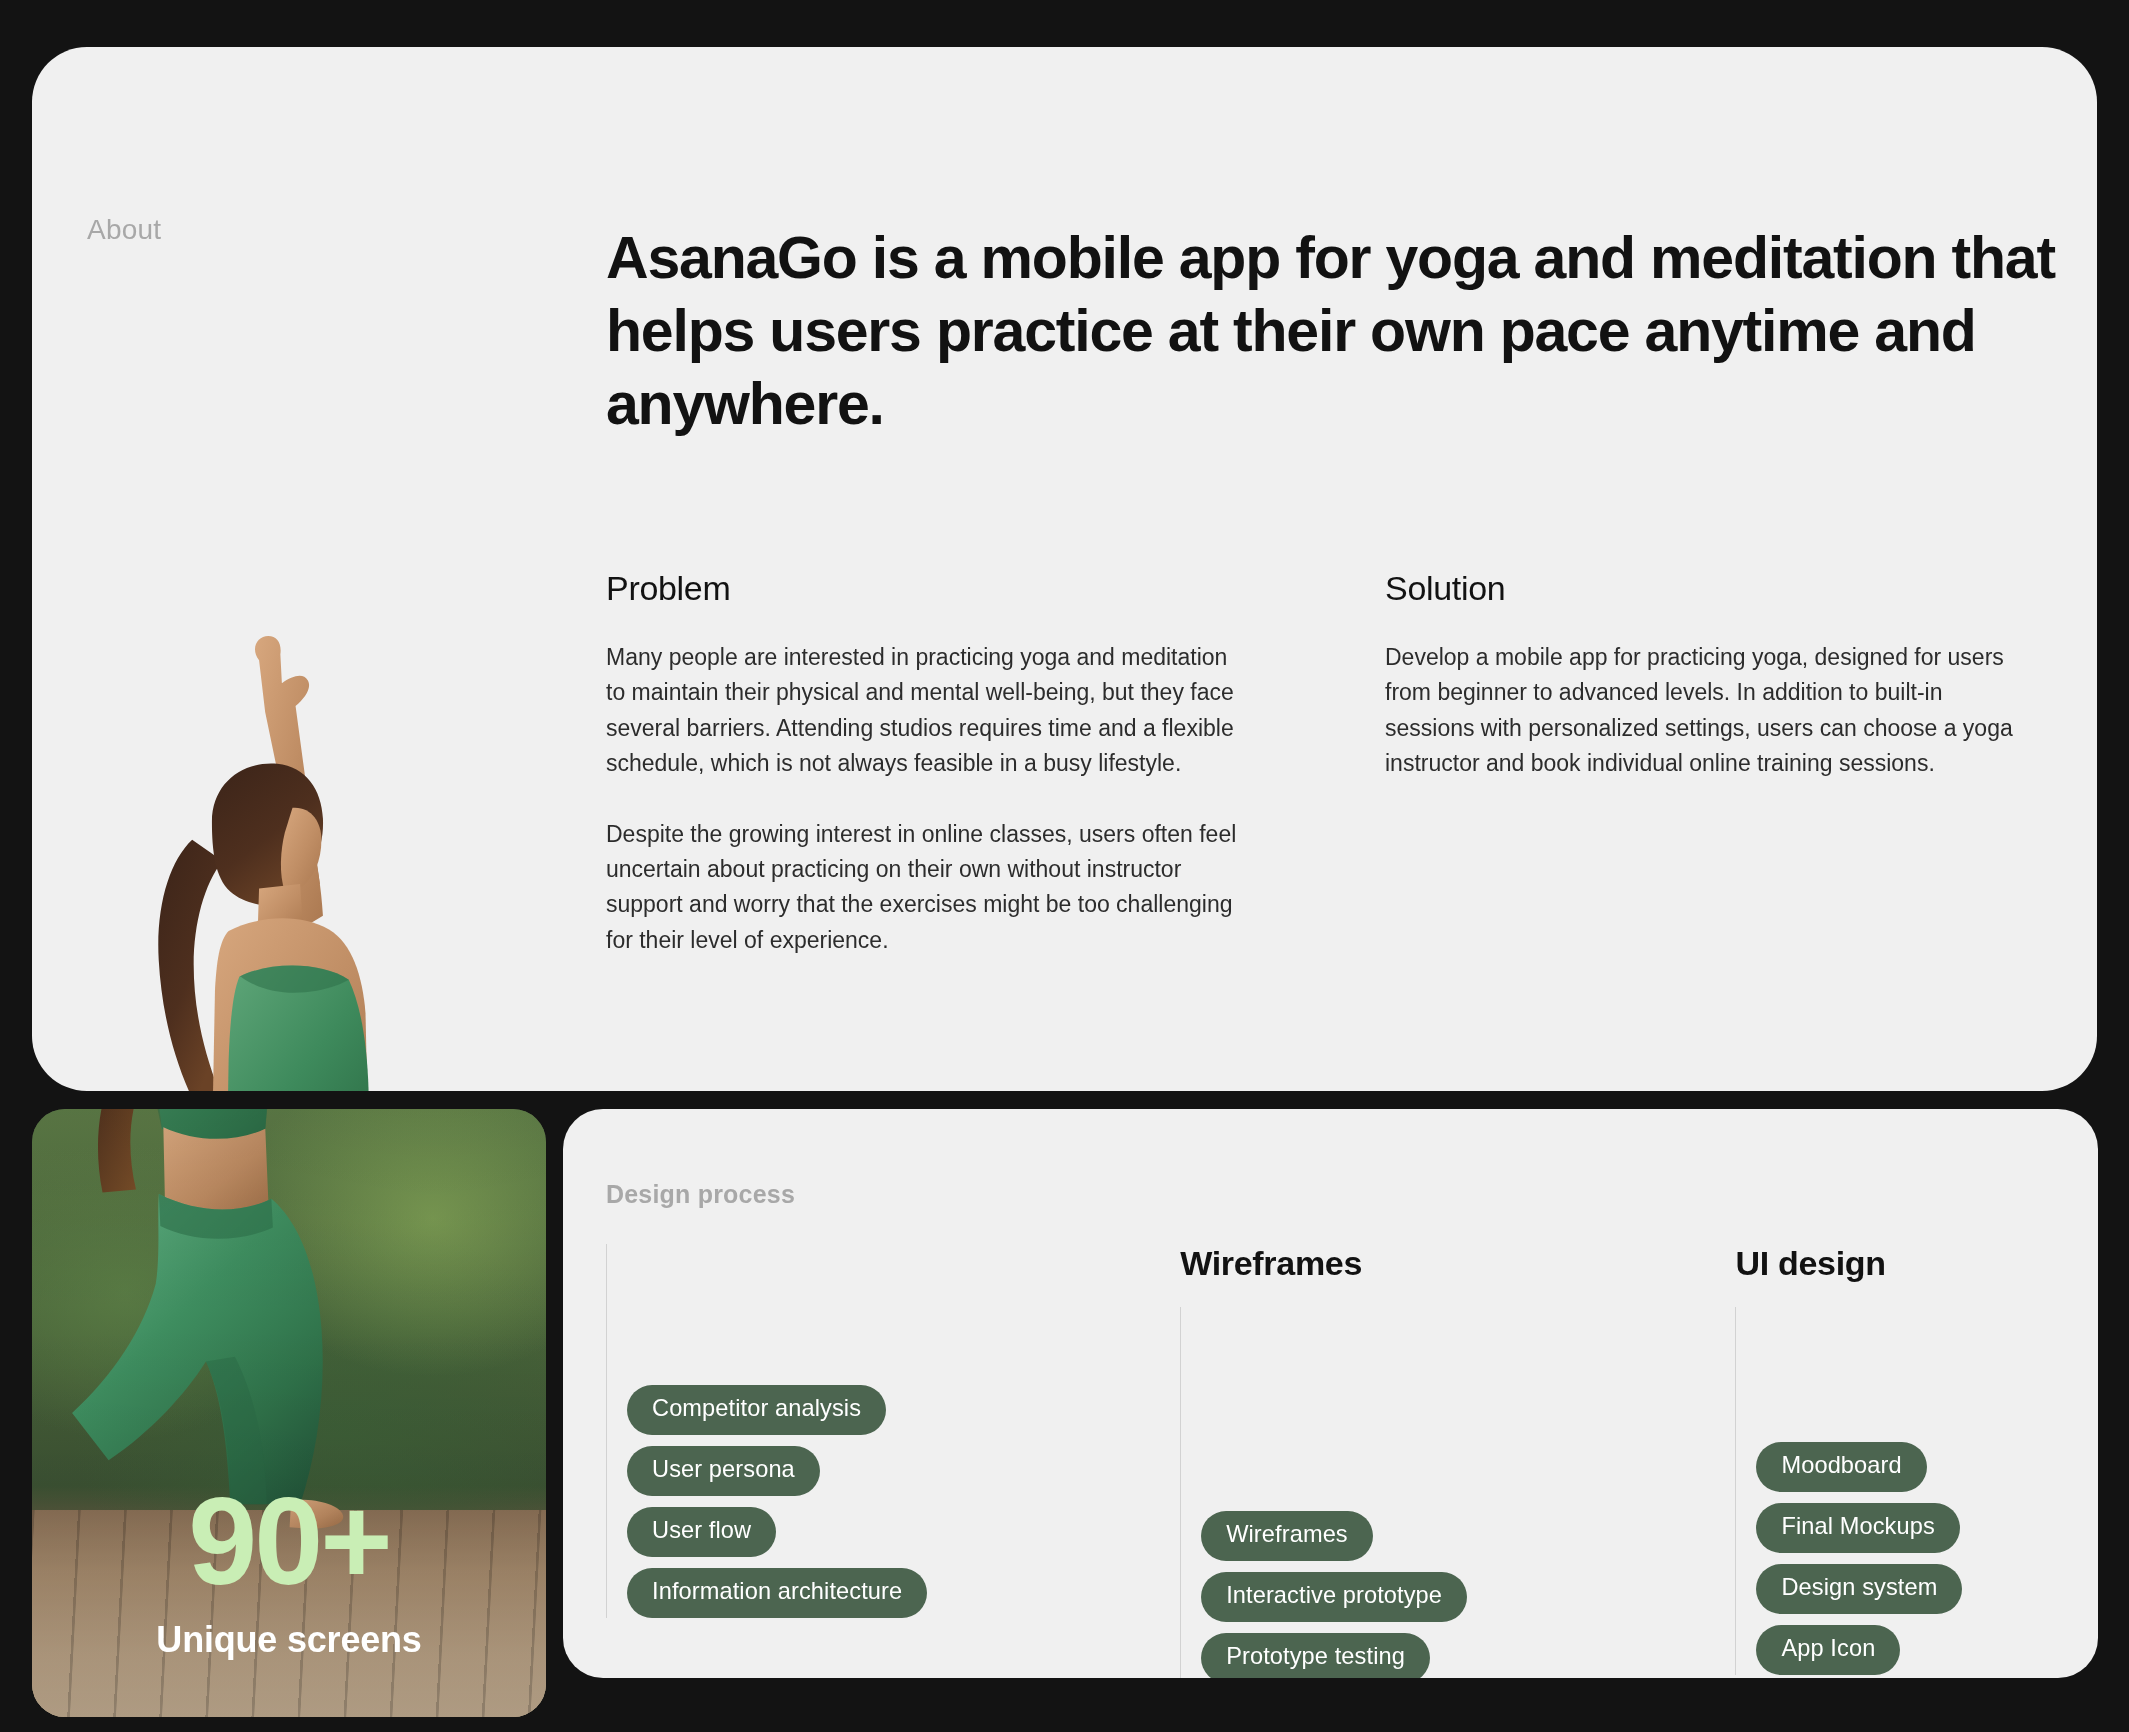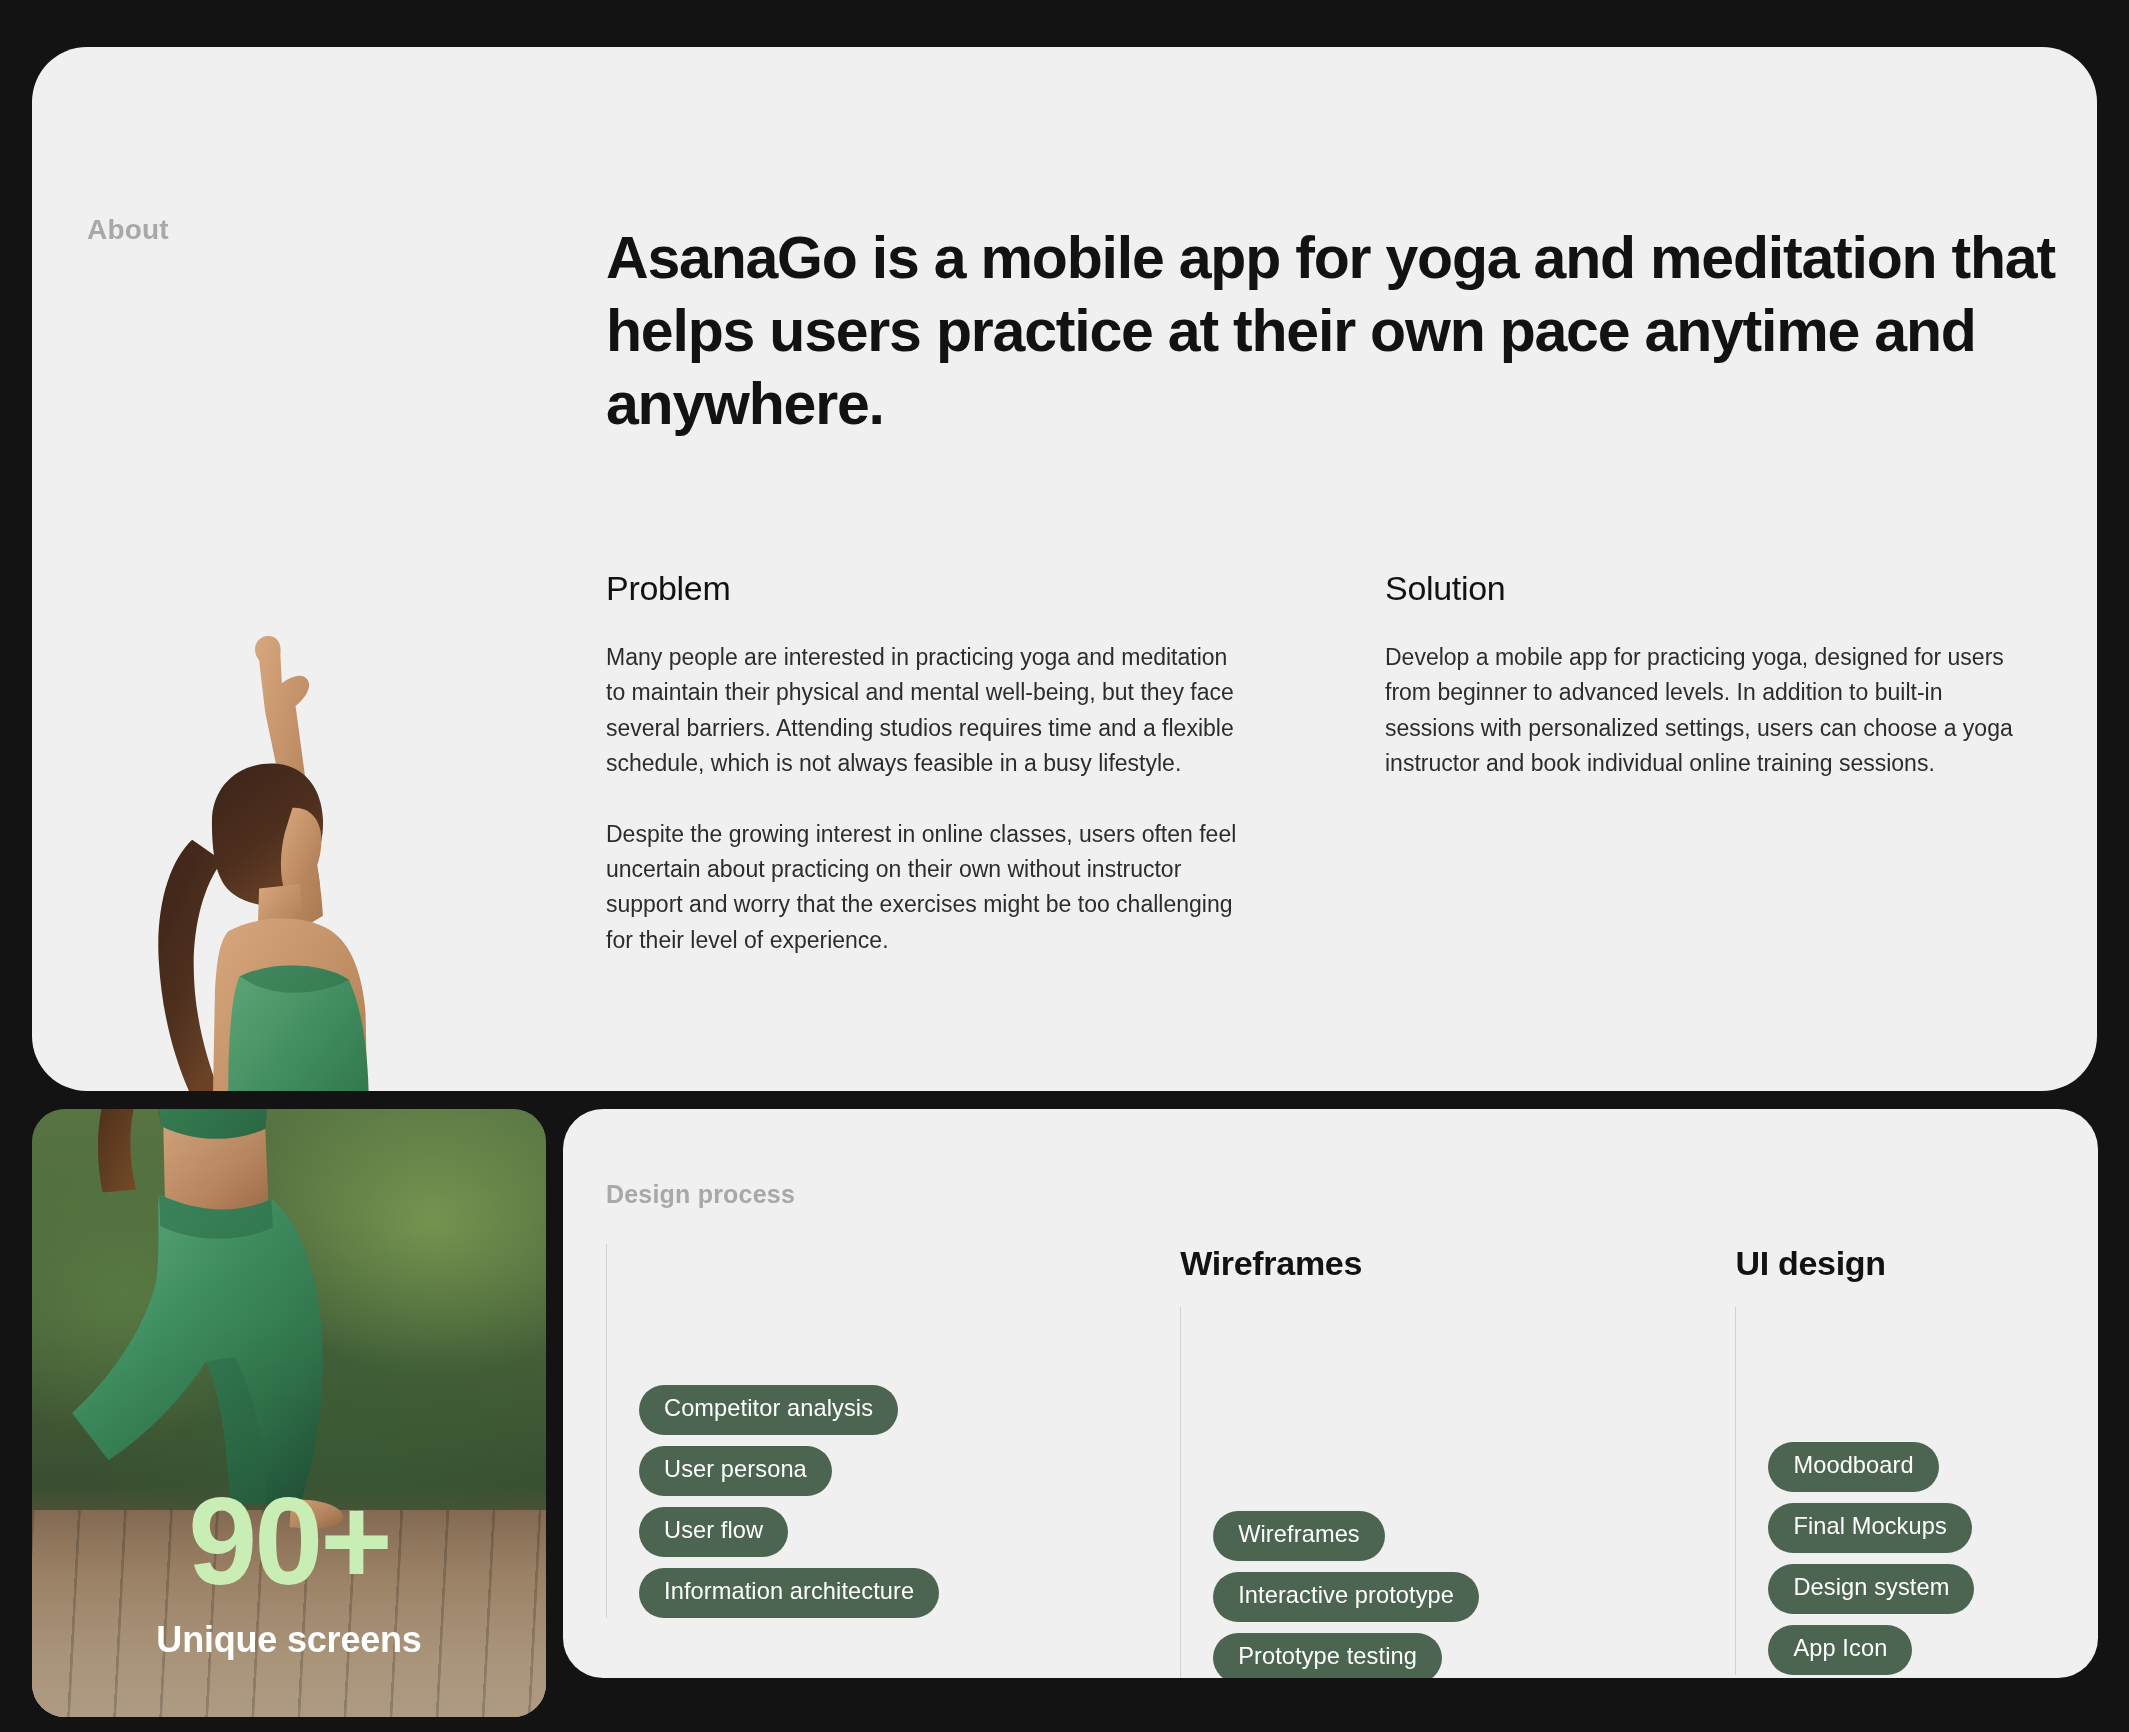--- a/index.html
+++ b/index.html
@@ -17,21 +17,21 @@
     left:32px; top:47px;
     width:2065px; height:1044px;
     background:#F0F0F0;
     border-radius:55px;
     overflow:hidden;
   }
   .about-label{
     position:absolute;
     left:55px; top:167px;
     font-size:28px;
-    font-weight:700;
+    font-weight:400;
     letter-spacing:0.2px;
     color:#A8A8A8;
   }
   .headline{
     position:absolute;
     left:574px; top:175px;
     width:1479px;
     font-size:59px;
     line-height:1.24;
     font-weight:700;
@@ -156,21 +156,21 @@
     font-size:34px;
     font-weight:700;
     letter-spacing:-0.3px;
     color:#121212;
     margin-bottom:24px;
   }
   .pcol-body{
     position:relative;
     border-left:1.5px solid #D2D2D2;
     min-height:346px;
-    padding-left:32px;
+    padding-left:20px;
     display:flex;
     flex-direction:column;
   }
   .pills{
     display:flex;
     flex-direction:column;
     align-items:flex-start;
     gap:10.6px;
   }
   .pill{

